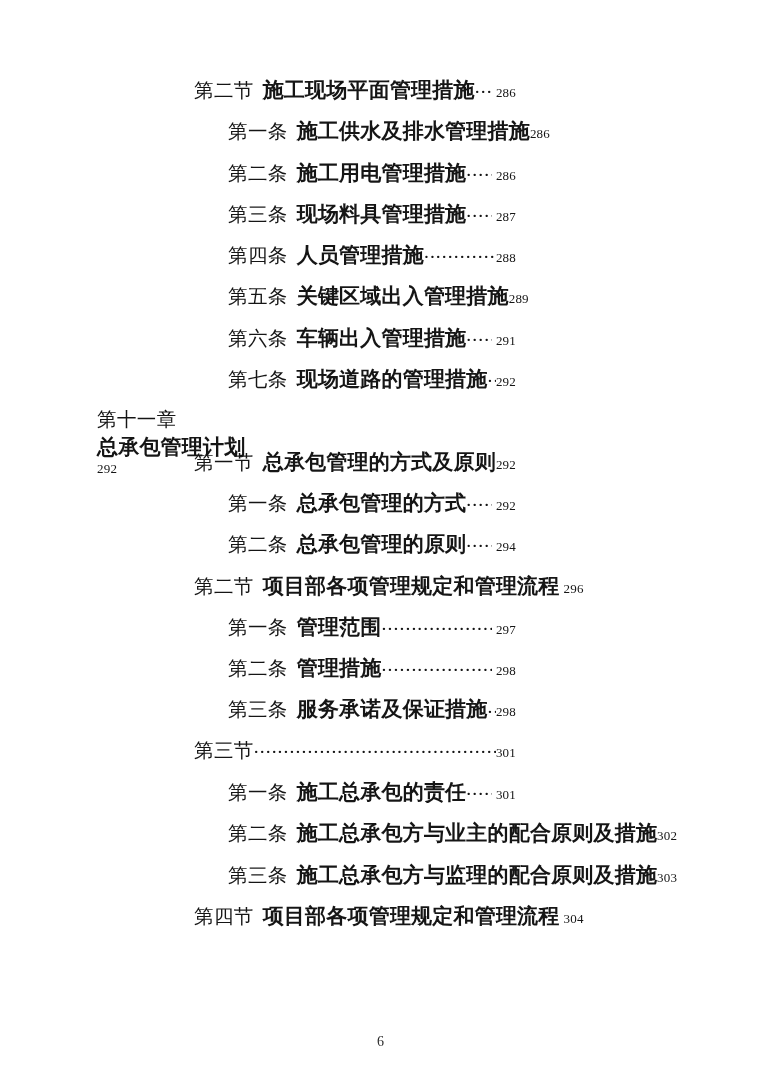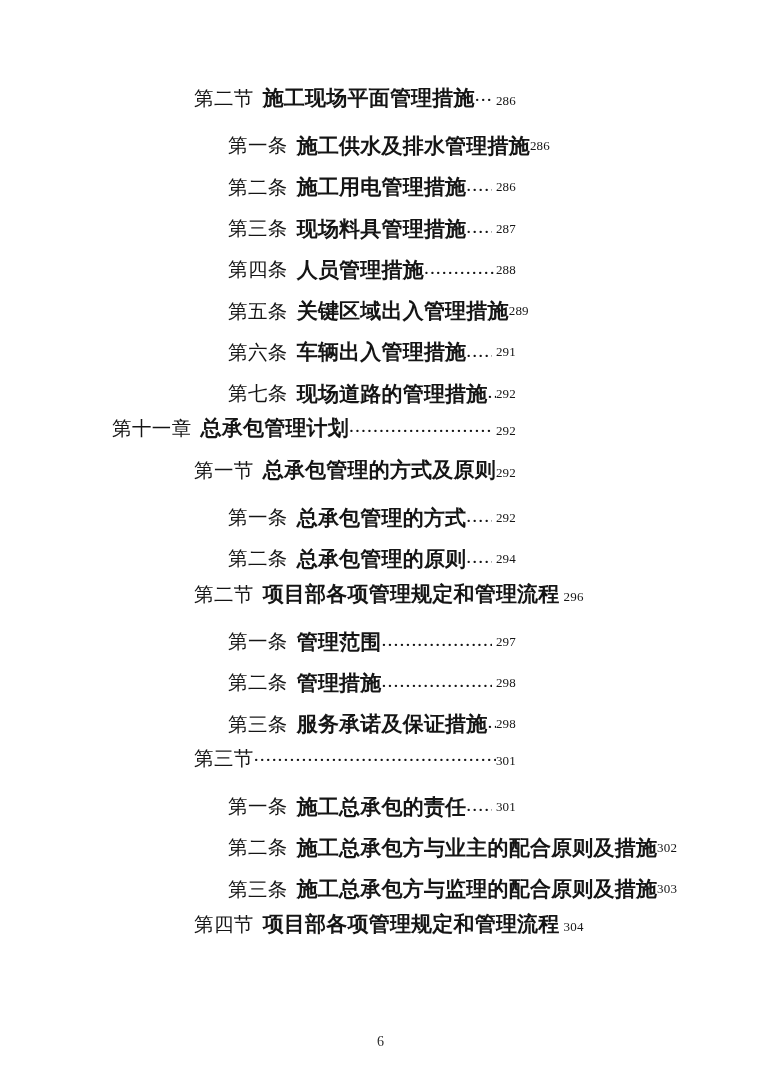--- a/index.html
+++ b/index.html
@@ -15,35 +15,35 @@
     position: relative;
     width: 761px;
     height: 1077px;
     background: #ffffff;
     overflow: hidden;
     box-sizing: border-box;
   }
   .toc {
     position: absolute;
     left: 0;
-    top: 84px;
+    top: 76px;
     width: 636px;
   }
   .toc-entry {
     display: flex;
     align-items: baseline;
     height: 41.3px;
     color: #151515;
     white-space: nowrap;
     box-sizing: border-box;
   }
   
-  .lvl-chapter { padding-left: 112px; padding-right: 120px; }
+  .lvl-chapter { padding-left: 88px; padding-right: 120px; flex-direction: column; }
   .lvl-section { padding-left: 194px; padding-right: 120px; }
-  .lvl-article { padding-left: 228px; padding-right: 120px; align-items: center; }
+  .lvl-article { padding-left: 228px; padding-right: 120px; }
 
   .entry-num {
     font-family: "Liberation Serif", "DejaVu Serif", serif;
     font-size: 19.5px;
     letter-spacing: 0.4px;
     flex: 0 0 auto;
   }
   .entry-title {
     font-family: "DejaVu Sans", "Liberation Sans", sans-serif;
     font-size: 21px;

